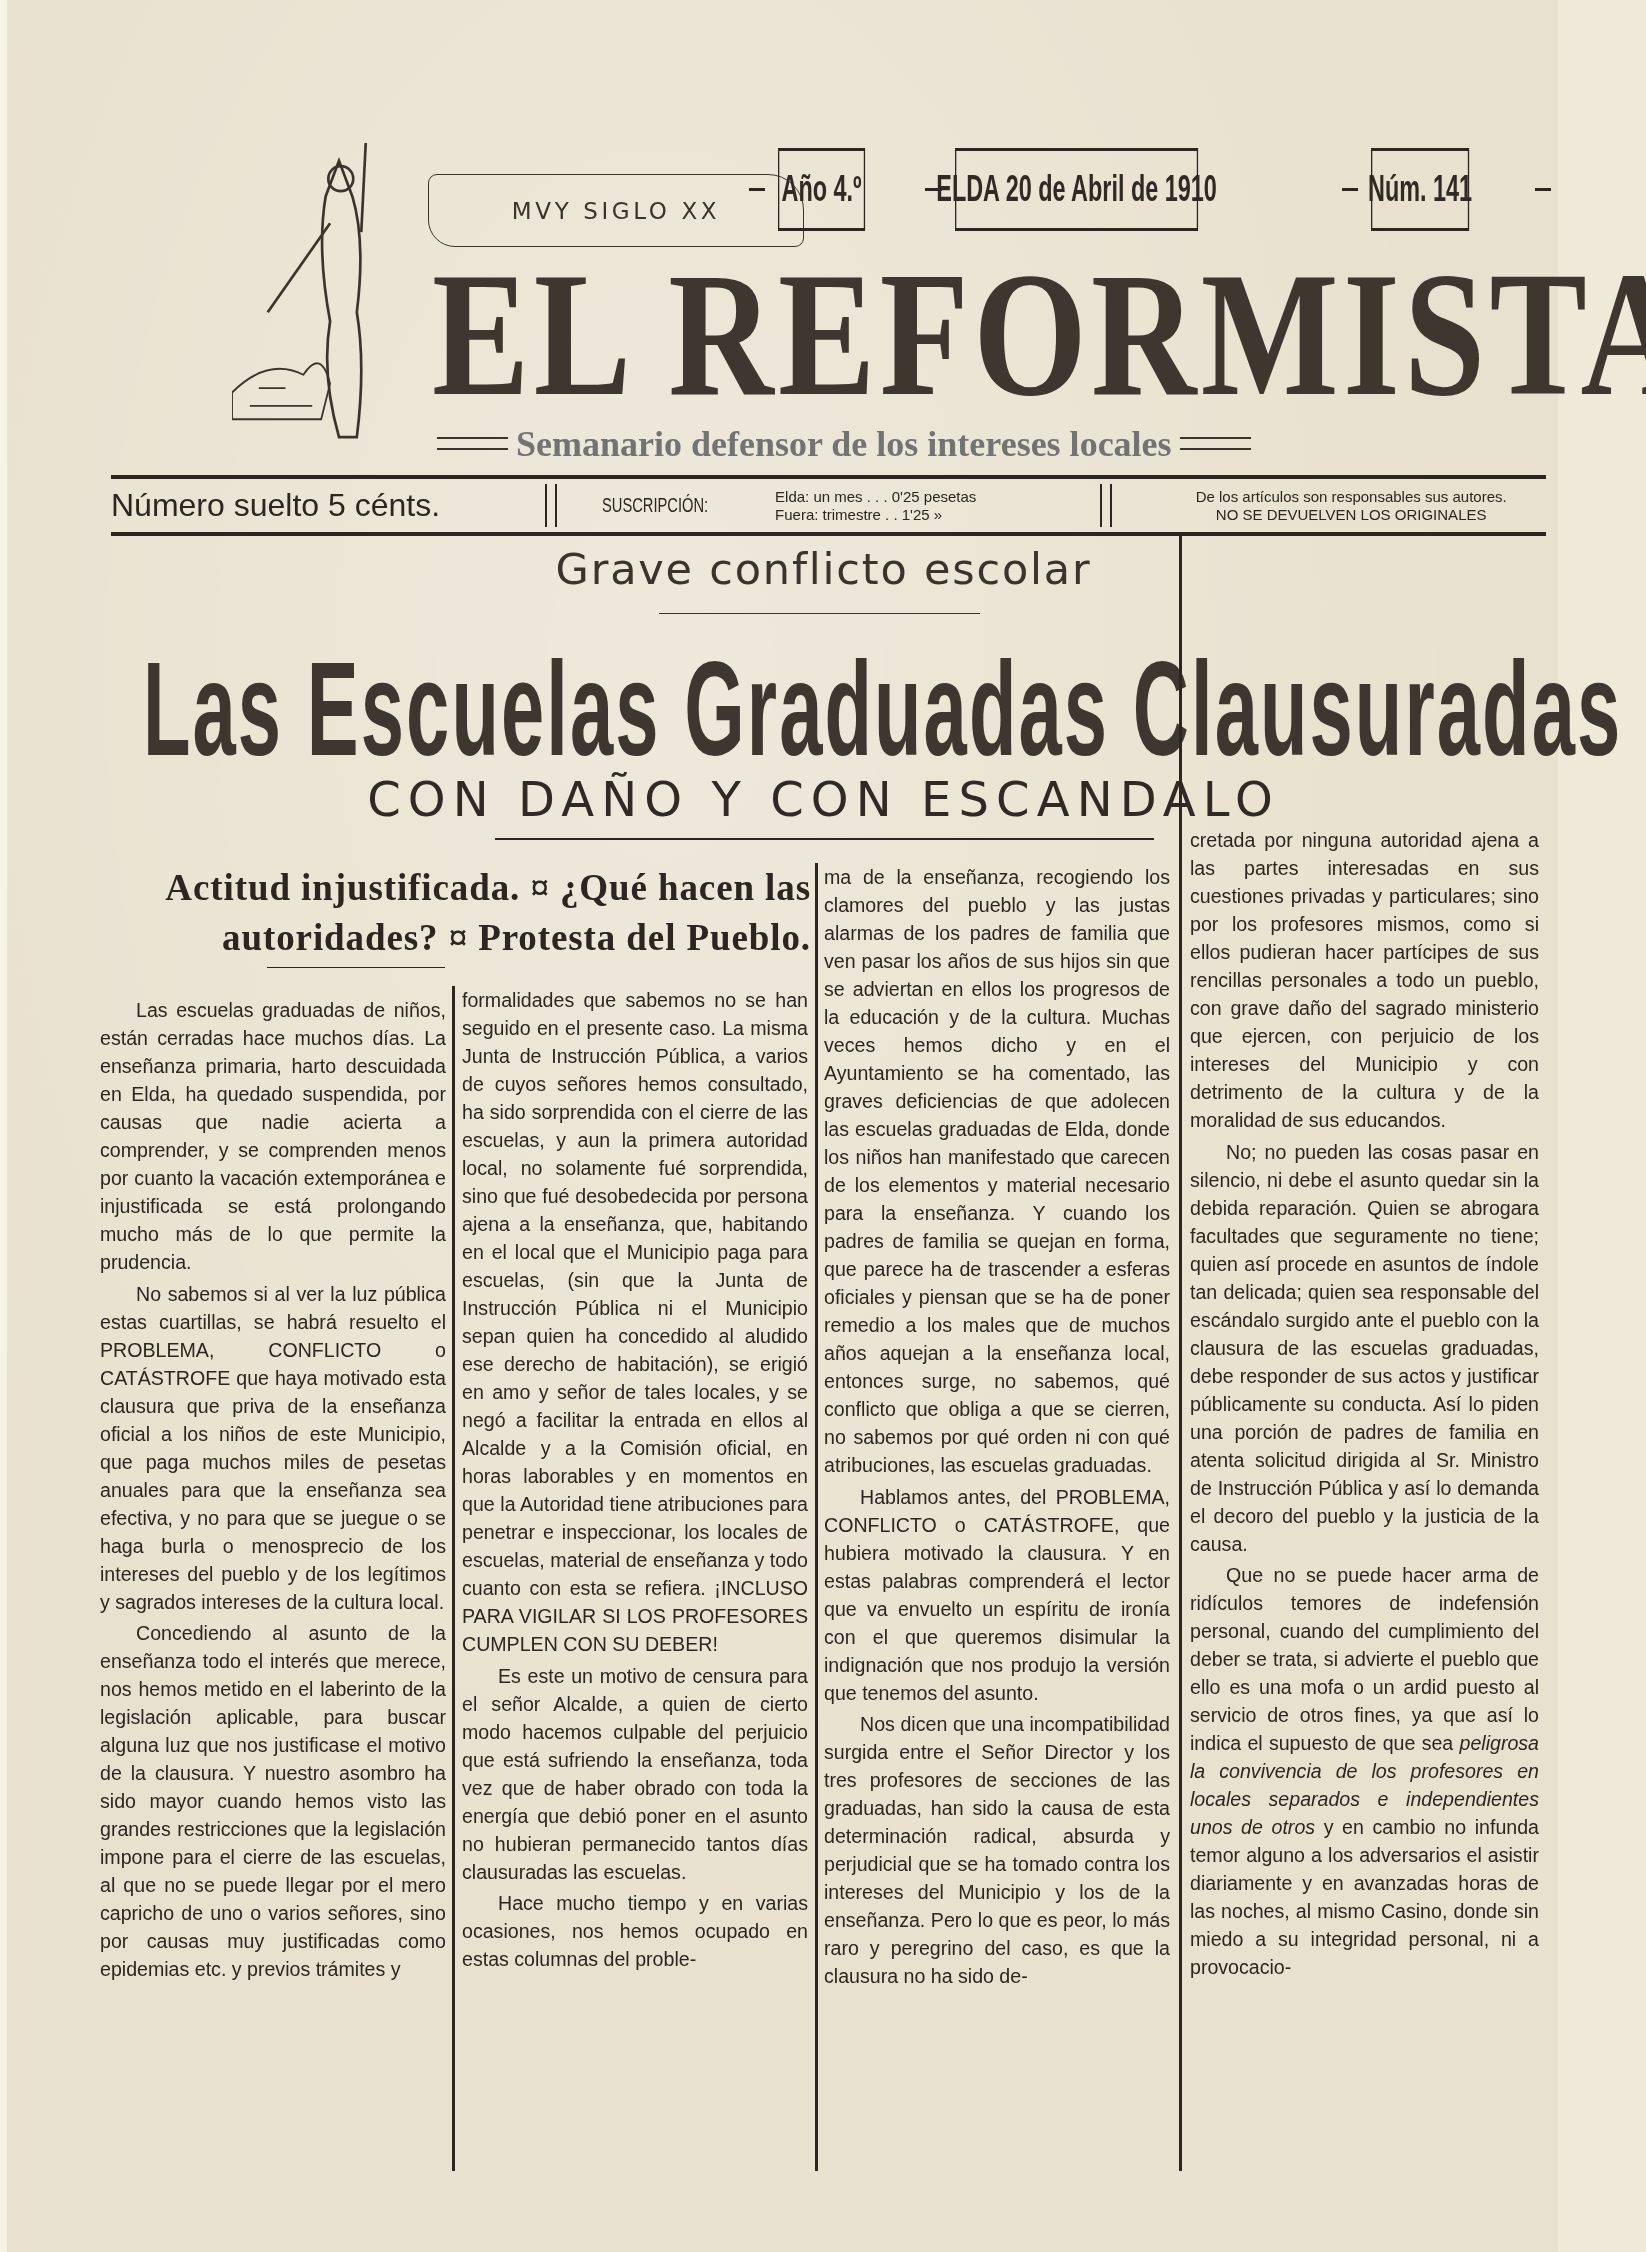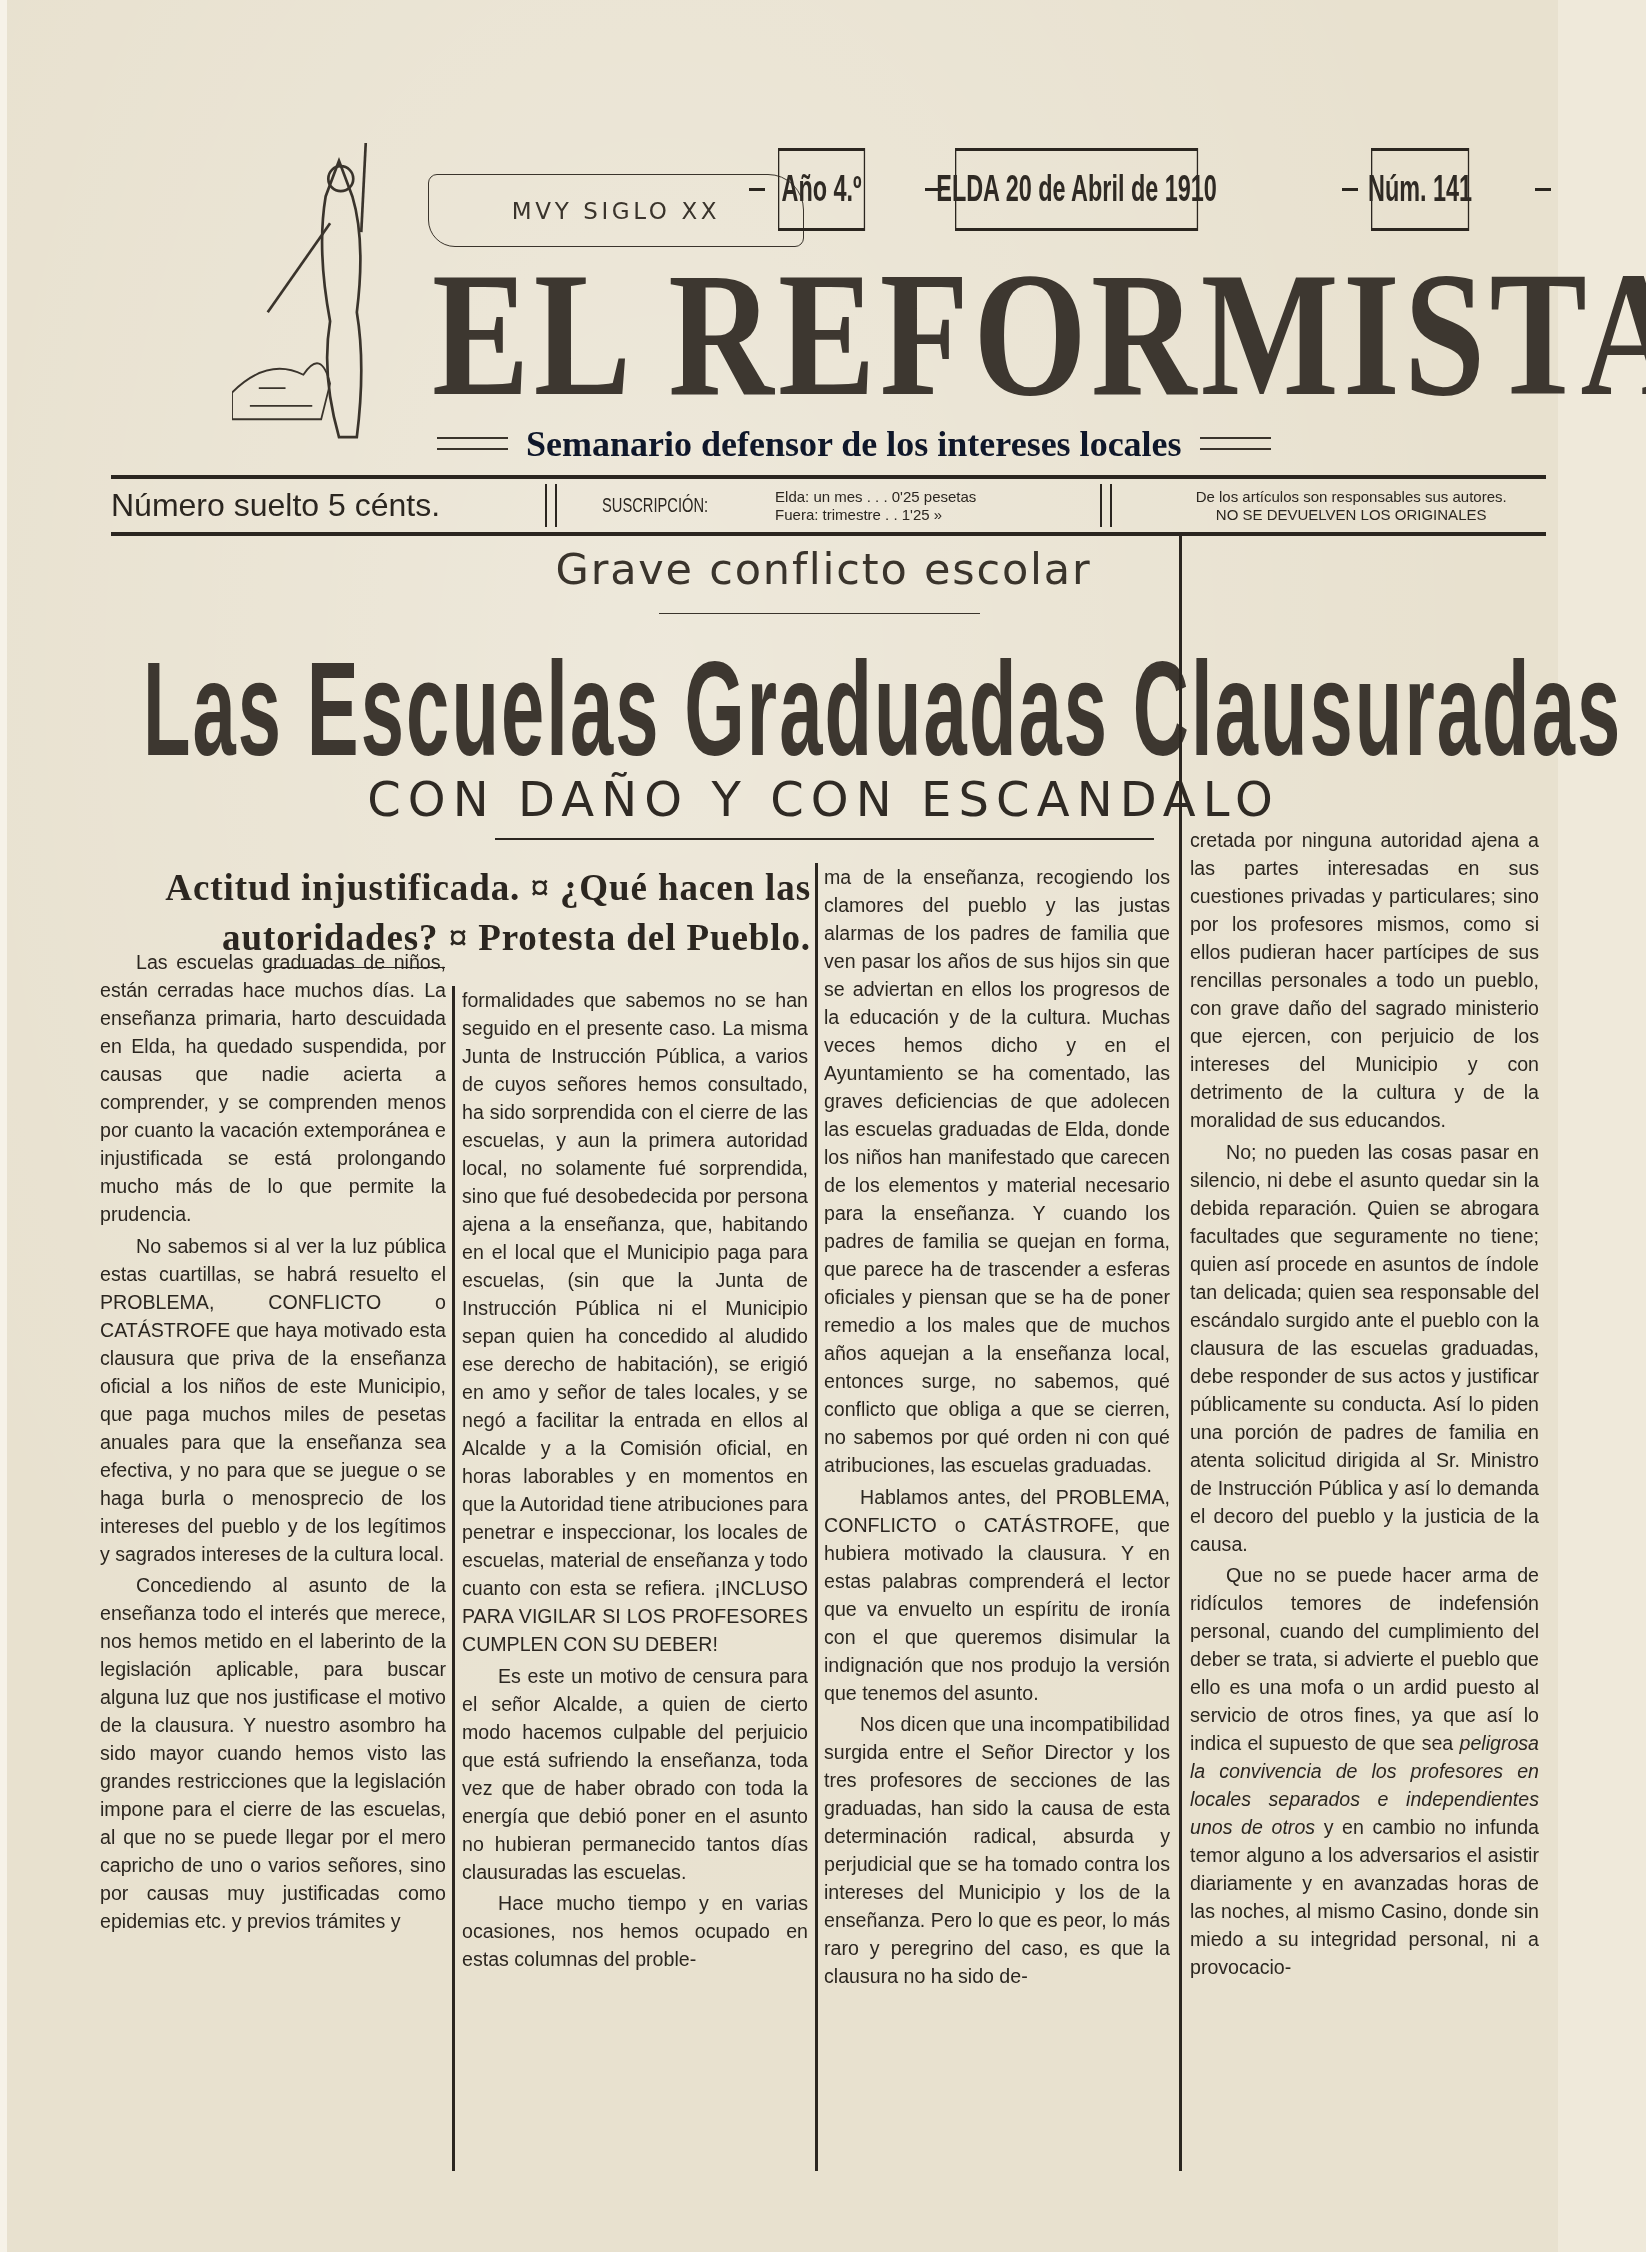--- a/index.html
+++ b/index.html
@@ -45,22 +45,22 @@
   }
   .connector { width: 21.4px; height: 2.7px; background: #2b2620; }
   .title {
     position: absolute; left: 325px; top: 125px; width: 1123px; height: 151px;
     font-family: "Liberation Serif", serif; font-weight: bold;
     font-size: 178px; line-height: 151px; letter-spacing: 5.3px; color: #3d3730;
     transform: scaleX(0.82) scaleY(1.0); transform-origin: left top; white-space: nowrap;
   }
   .subtitle {
     position: absolute; left: 330px; top: 287px; width: 1114px; height: 45px;
-    display: flex; align-items: center; gap: 18px;
-    font-family: "Liberation Serif", serif; font-weight: bold; font-size: 36px; color: #0f172a;
+    display: flex; align-items: center; gap: 8px;
+    font-family: "Liberation Serif", serif; font-weight: bold; font-size: 36px; color: #737373;
   }
   .dbl-rule { display: inline-block; width: 71px; height: 9px; border-top: 2.7px solid #3a342c; border-bottom: 2.7px solid #3a342c; }
 
   
   .info-strip {
     position: absolute; left: 111px; top: 475px; width: 1435px; height: 53px;
     border-top: 4.5px solid #2b2620; border-bottom: 4.5px solid #2b2620;
     display: flex; align-items: center; gap: 32px;
   }
   .info-price { font-family: "Liberation Sans", sans-serif; font-size: 32px; color: #2b2620; width: 446px; white-space: nowrap; }
@@ -95,21 +95,21 @@
     letter-spacing: 0.9px;
   }
   .small-orn { position: absolute; left: 267px; top: 967px; width: 178px; border-top: 1.8px solid #2b2620; }
   .column {
     position: absolute; font-family: Liberation Sans, sans-serif; font-size: 19.6px; line-height: 28px;
     text-align: justify; color: #2b2620; hyphens: manual;
   }
   .column p { margin: 0 0 3.6px 0; text-indent: 36px; }
   .column p.noindent { text-indent: 0; }
   .column em { font-style: italic; }
-  .c1 { left: 100px; top: 948px; width: 346px; }
+  .c1 { left: 100px; top: 996px; width: 346px; }
   .c2b { left: 462px; top: 986px; width: 346px; }
   .c3 { left: 824px; top: 863px; width: 346px; }
   .c4 { left: 1190px; top: 826px; width: 349px; }
 </style>
 </head>
 <body>
 
 <div class="border-left"></div>
 <div class="page"></div>
 <div class="border-right"></div>

